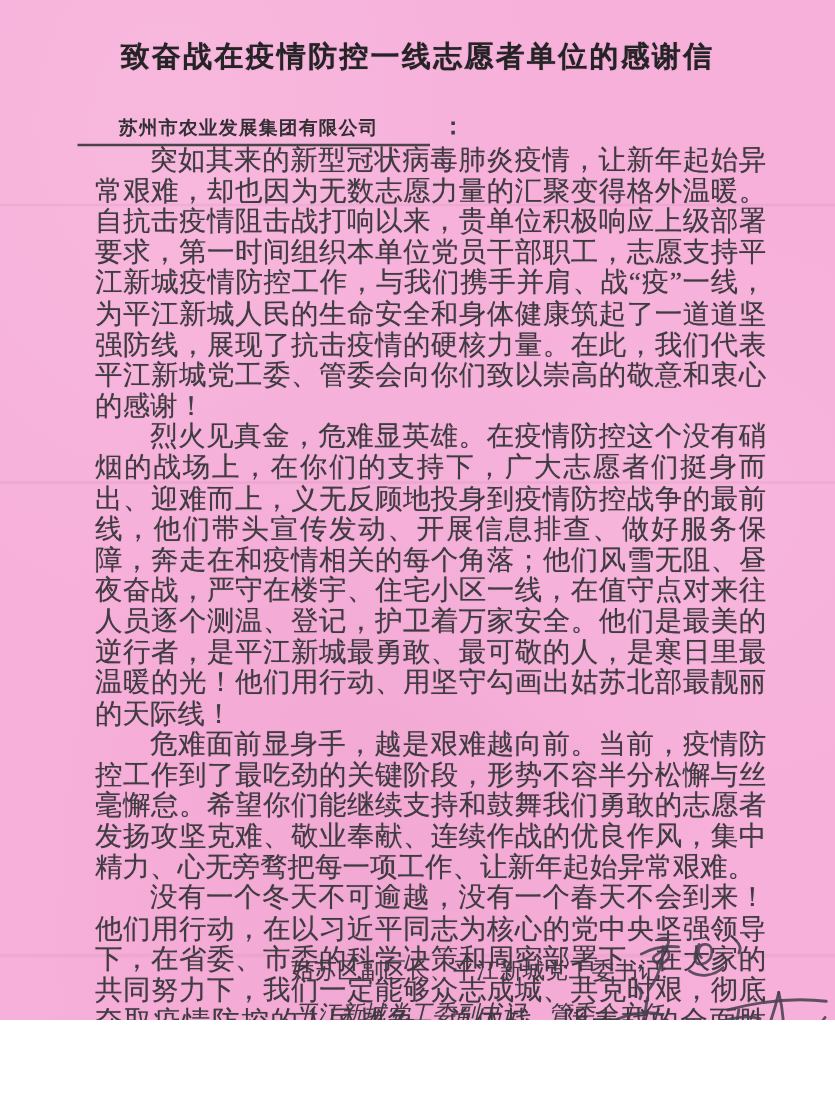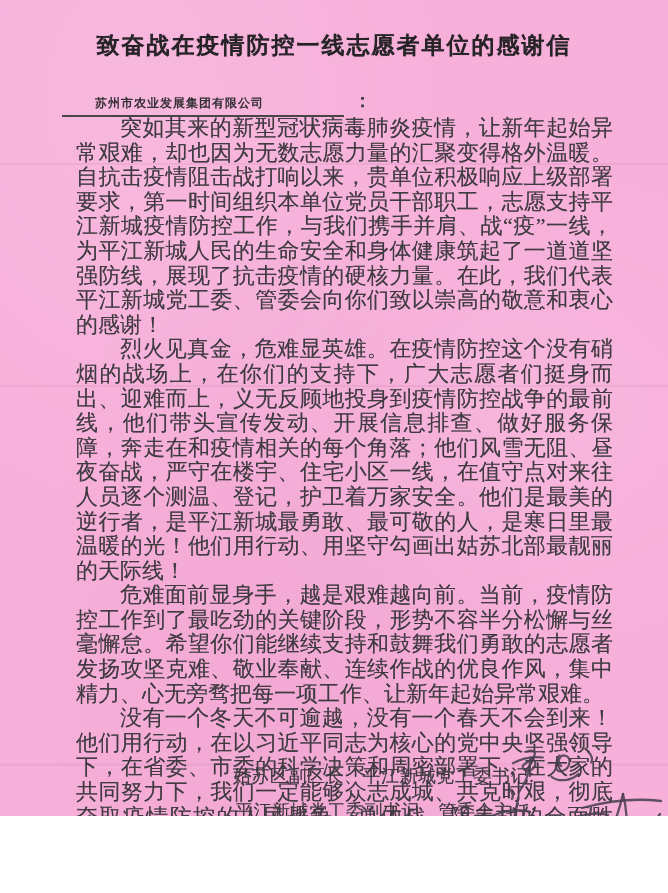--- a/index.html
+++ b/index.html
@@ -31,41 +31,41 @@
   }
 
   .salutation{
     position:absolute;top:88px;left:62px;
     display:flex;align-items:flex-end;
   }
   .salute-name{
     display:inline-block;width:282px;
     border-bottom:2px solid #4a4449;
     padding:0 0 3px 33px;box-sizing:border-box;
-    font-weight:700;font-size:12px;letter-spacing:1px;
+    font-weight:700;font-size:15px;letter-spacing:1px;
     color:#332f34;white-space:nowrap;
   }
   .salute-colon{font-weight:700;font-size:19px;margin-left:9px;padding-bottom:3px;}
 
   .body-text{
     position:absolute;top:116px;left:76px;width:537px;
     font-size:22px;line-height:24.6px;
     text-align:justify;text-justify:inter-ideograph;
     color:#3f3b41;
     text-shadow:0 0 0.6px rgba(70,60,70,0.5);
   }
   .body-text p{margin:0;text-indent:2em;}
 
   .sign-line{
     position:absolute;font-size:18px;letter-spacing:0.5px;
     color:#3f3b41;text-shadow:0 0 0.6px rgba(70,60,70,0.5);
     white-space:nowrap;
   }
   .sign-line.l1{top:764px;left:233px;}
-  .sign-line.l2{top:799px;left:235px;}
+  .sign-line.l2{top:799px;left:235px;font-style:italic;}
   .date-line{
     position:absolute;top:831px;left:341px;
     font-size:17px;letter-spacing:1px;color:#3f3b41;
     text-shadow:0 0 0.6px rgba(70,60,70,0.5);white-space:nowrap;
   }
 
   .sig{position:absolute;}
   .sig svg{display:block;}
   .sig-1{top:744px;left:507px;width:92px;height:54px;}
   .sig-2{top:786px;left:487px;width:180px;height:108px;}

